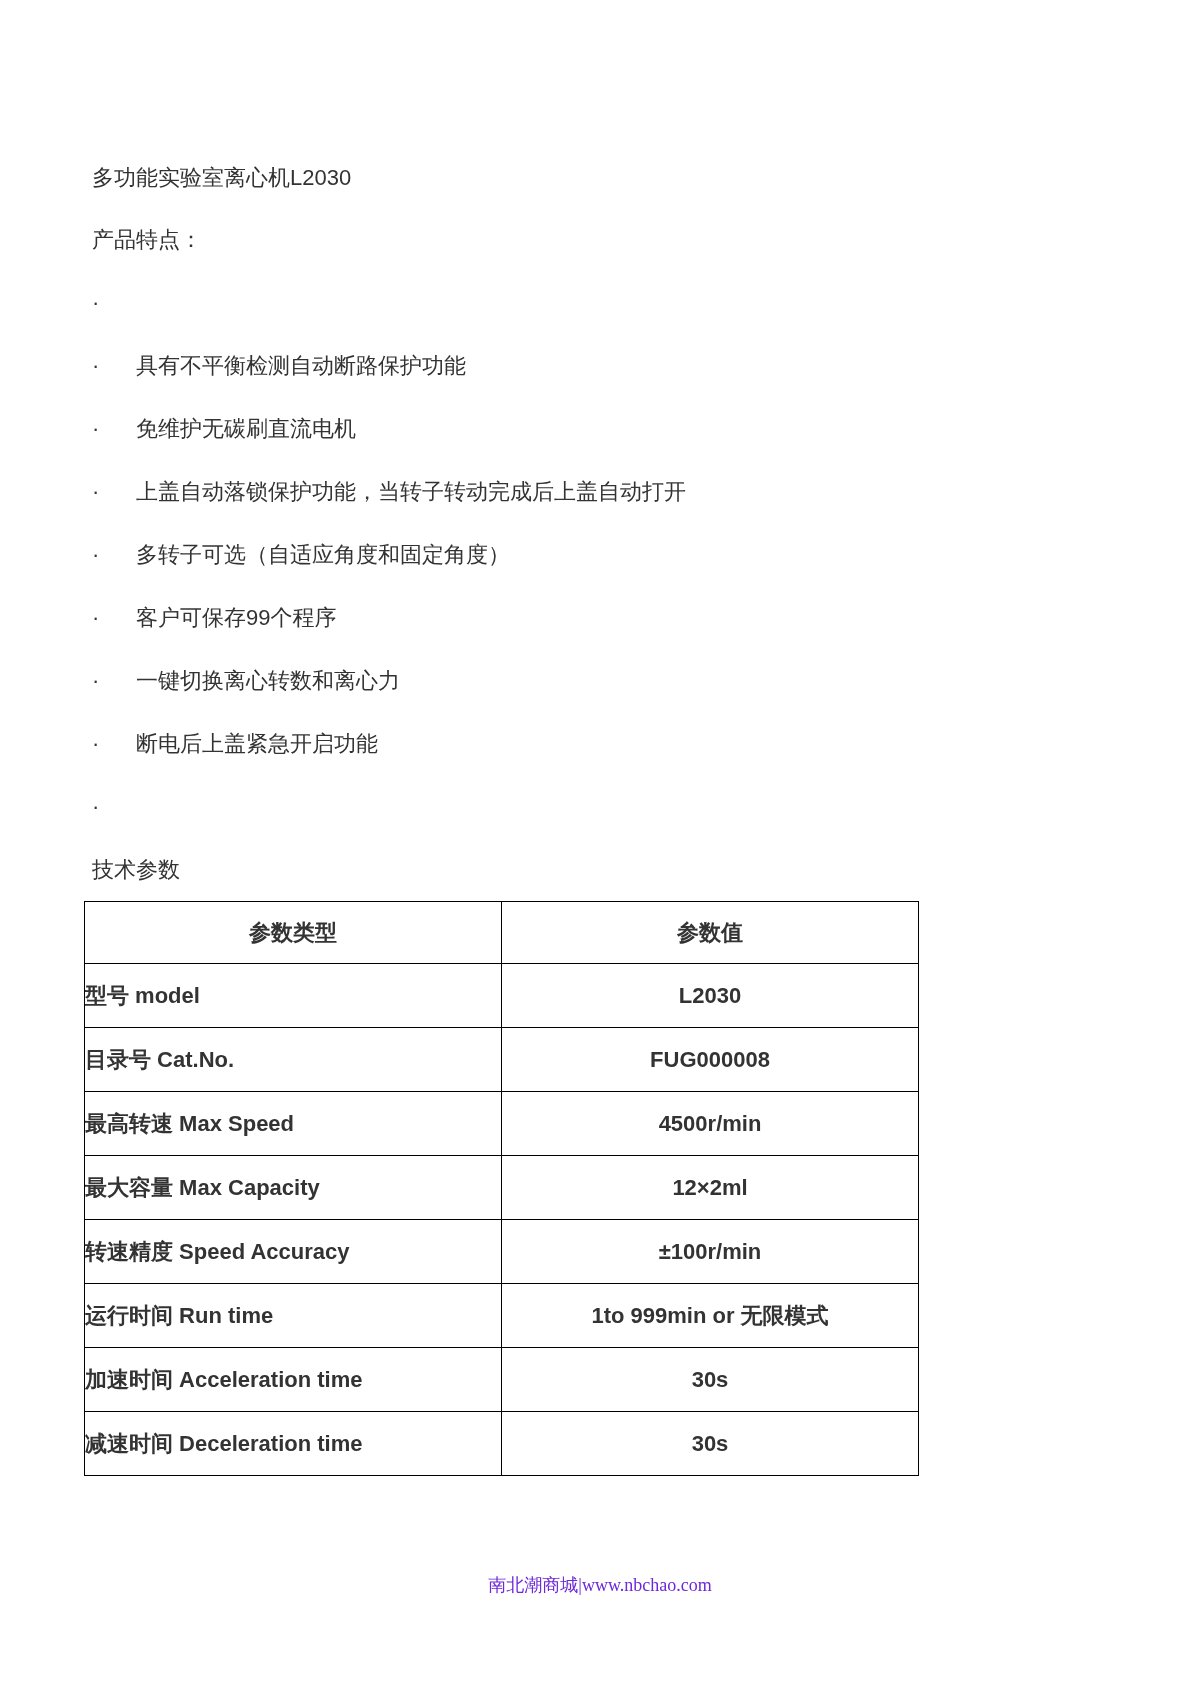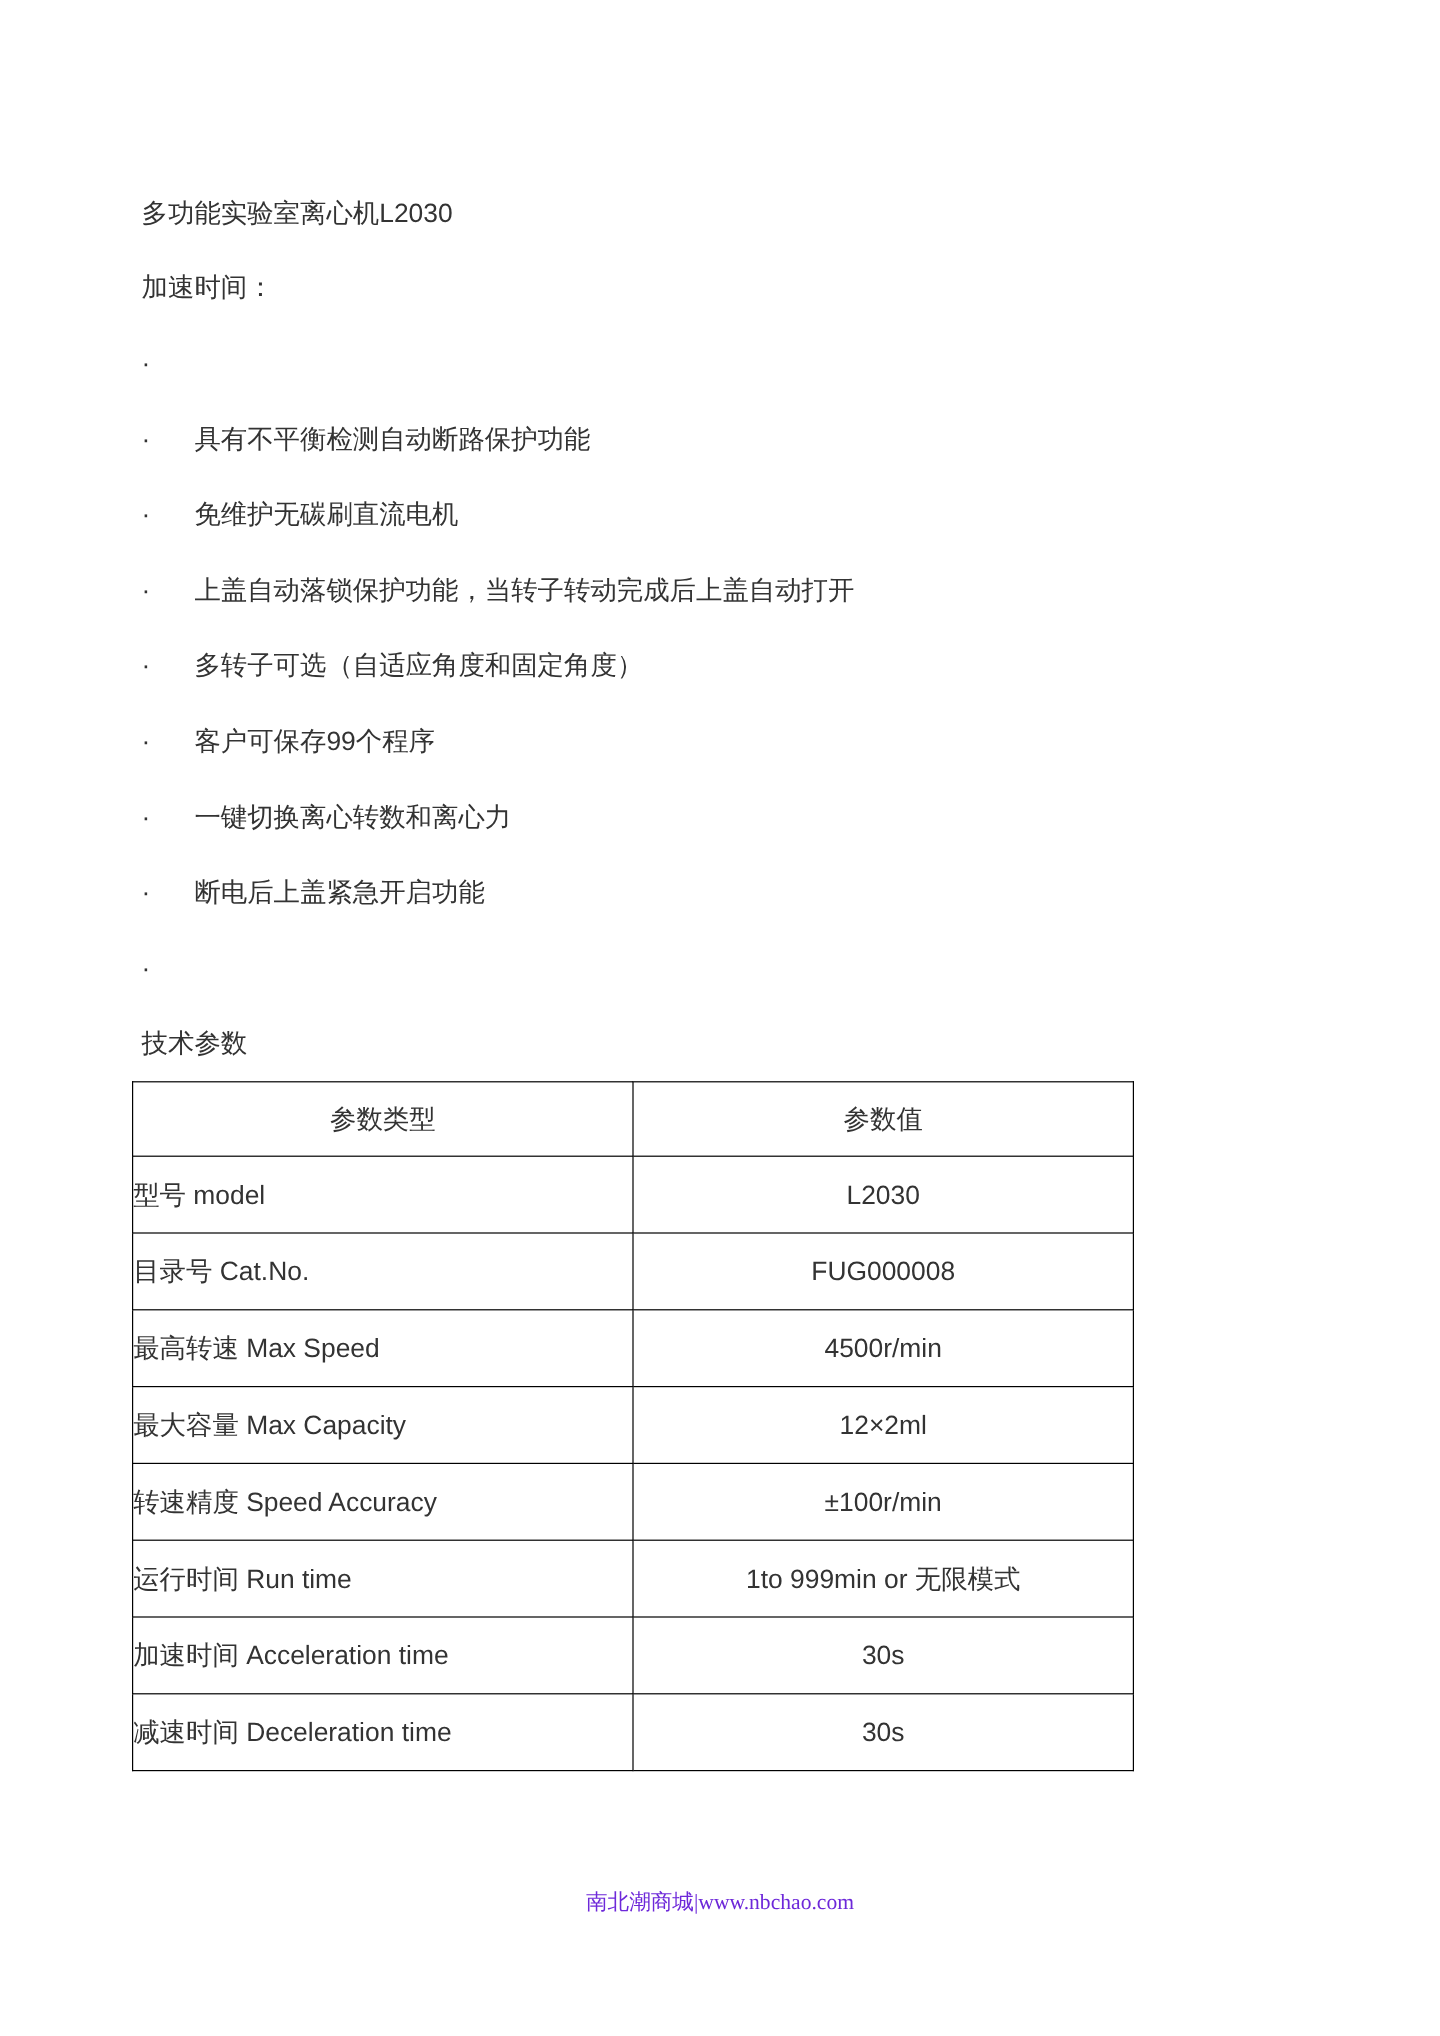--- a/index.html
+++ b/index.html
@@ -7,21 +7,21 @@
     width:1200px;height:1697px;
     font-family:"Liberation Sans","DejaVu Sans",sans-serif;
     color:#333333;
     position:relative;
     overflow:hidden;
   }
   .doc{
     position:relative;
     width:1200px;height:1503px;
     box-sizing:border-box;
-    padding:147px 0 0 118px;
+    padding:147px 0 0 92px;
   }
   .title{
     font-size:22px;
     height:62px;line-height:62px;
     white-space:nowrap;
   }
   .heading{
     font-size:22px;
     height:62px;line-height:62px;
     white-space:nowrap;
@@ -42,21 +42,21 @@
     border-collapse:collapse;
     table-layout:fixed;
     width:835px;
     margin-left:-8px;
     background:#ffffff;
   }
   table.specs col{width:50%;}
   table.specs th, table.specs td{
     border:1px solid #000000;
     font-size:22px;
-    font-weight:normal;
+    font-weight:bold;
     padding:0;
     vertical-align:middle;
   }
   table.specs thead th{
     height:61px;
     text-align:center;
   }
   table.specs tbody td{height:63px;margin-left:36px;}
   td.lbl{text-align:left;padding-left:8px;}
   td.val{text-align:center;}
@@ -71,21 +71,21 @@
     font-family:"Liberation Serif","DejaVu Serif",serif;
   }
 </style>
 </head>
 <body>
 
 <div class="doc">
 
   <div class="title">多功能实验室离心机L2030</div>
 
-  <div class="heading">加速时间：</div>
+  <div class="heading">产品特点：</div>
 
   <div class="bullet">
     <span class="dot">·</span>
   </div>
   <div class="bullet">
     <span class="dot">·</span>
     <span>具有不平衡检测自动断路保护功能</span>
   </div>
   <div class="bullet">
     <span class="dot">·</span>

